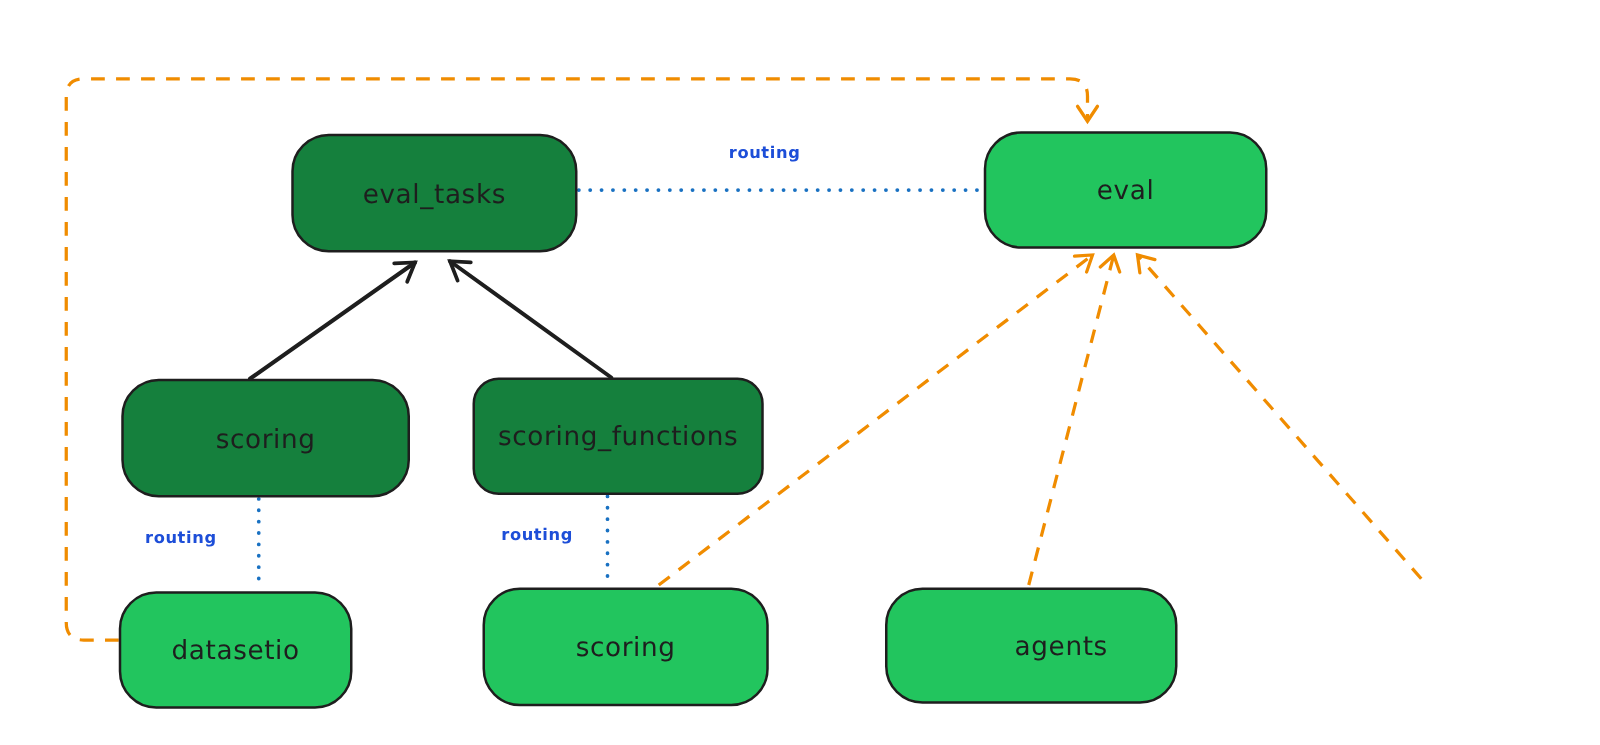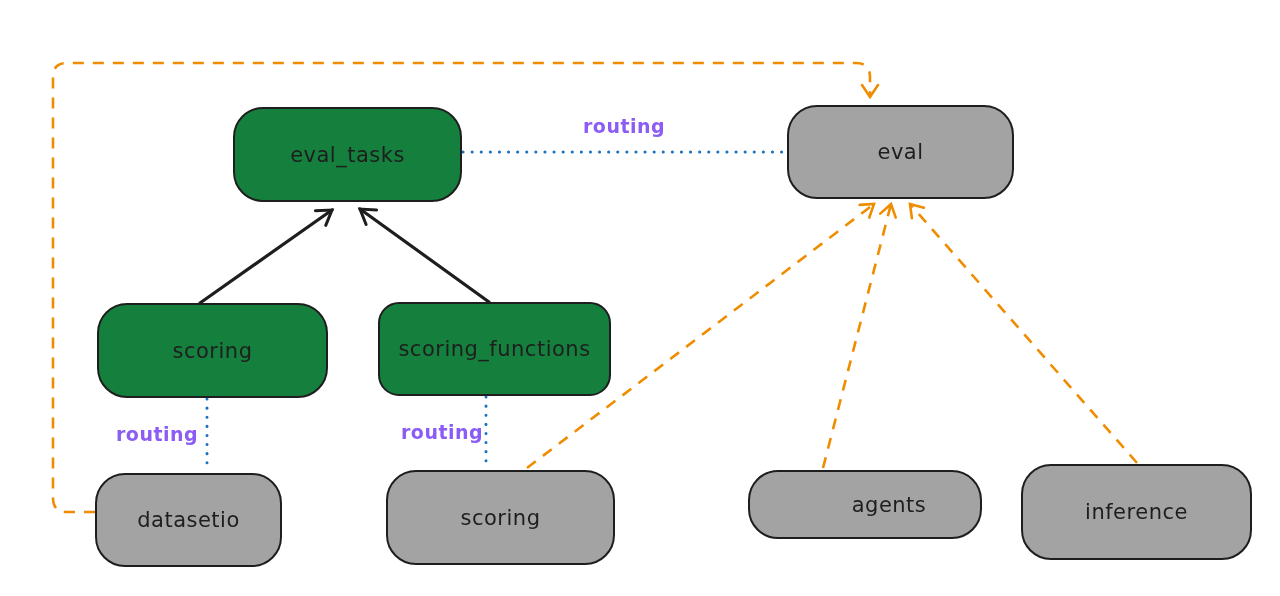--- a/index.html
+++ b/index.html
@@ -24,35 +24,35 @@
     border-radius: 30px;
     display: flex;
     align-items: center;
     justify-content: center;
     font-size: 21px;
     letter-spacing: 0.5px;
     color: #1e1e1e;
     z-index: 2;
   }
   .node.blue  { background: #15803d; }
-  .node.green { background: #a3a3a3; text-align: center; }
+  .node.green { background: #22c55e; text-align: center; }
 
   #n-eval-tasks        { left: 233px; top: 107px; width: 229px; height: 95px; }
   #n-eval              { left: 787px; top: 105px; width: 227px; height: 94px; }
   #n-datasets          { left: 97px;  top: 303px; width: 231px; height: 95px; }
   #n-scoring-functions { left: 378px; top: 302px; width: 233px; height: 94px; border-radius: 21px; }
   #n-datasetio         { left: 95px;  top: 473px; width: 187px; height: 94px; }
   #n-scoring           { left: 386px; top: 470px; width: 229px; height: 95px; }
-  #n-agents            { left: 748px; top: 470px; width: 234px; height: 69px; padding-left: 48px; }
+  #n-agents            { left: 708px; top: 470px; width: 234px; height: 93px; padding-left: 48px; }
   #n-inference         { left: 1021px;top: 464px; width: 231px; height: 96px; }
 
   .edge-label {
     position: absolute;
-    color: #8b5cf6;
-    font-size: 19px;
+    color: #1d4ed8;
+    font-size: 13px;
     font-weight: 600;
     letter-spacing: 0.5px;
     z-index: 3;
   }
   #lbl-routing-top      { left: 583px; top: 115px; }
   #lbl-routing-datasets { left: 116px; top: 423px; }
   #lbl-routing-scoring  { left: 401px; top: 421px; }
 
   #edges-svg {
     position: absolute;
@@ -105,21 +105,18 @@
   </div>
   <div id="n-datasetio" class="node green">
     <span>datasetio</span>
   </div>
   <div id="n-scoring" class="node green">
     <span>scoring</span>
   </div>
   <div id="n-agents" class="node green">
     <span>agents</span>
   </div>
-  <div id="n-inference" class="node green">
-    <span>inference</span>
-  </div>
 
   <div id="lbl-routing-top" class="edge-label">routing</div>
   <div id="lbl-routing-datasets" class="edge-label">routing</div>
   <div id="lbl-routing-scoring" class="edge-label">routing</div>
 
 </div>
 
 </body></html>

